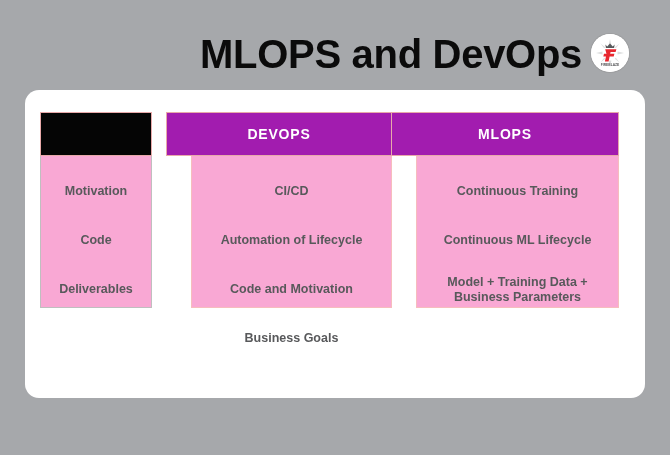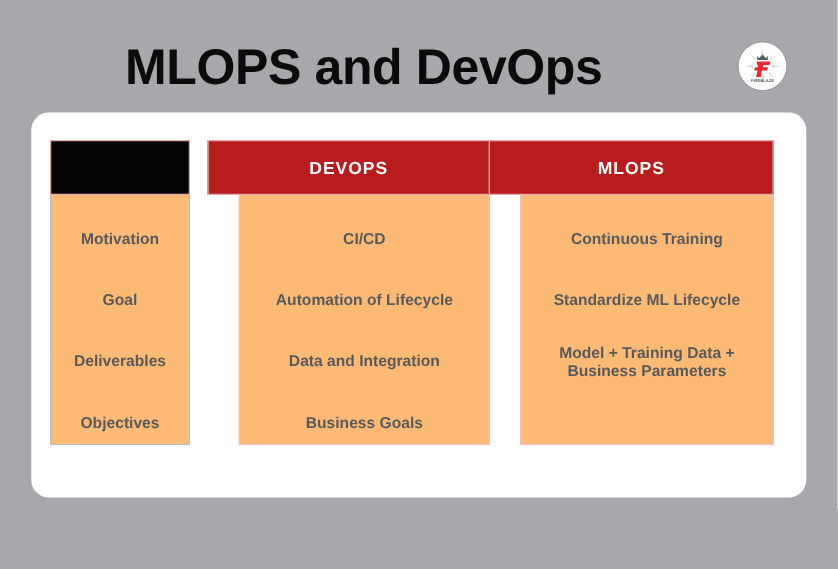--- a/index.html
+++ b/index.html
@@ -14,21 +14,21 @@
     overflow: hidden;
     position: relative;
   }
 
   
   #slide-title {
     position: absolute;
     left: 0;
     top: 28px;
     width: 582px;
-    text-align: center;
+    text-align: right;
     font-size: 40px;
     font-weight: bold;
     color: #0b0b0b;
     letter-spacing: -0.3px;
     line-height: 52px;
     white-space: nowrap;
   }
 
   
   #logo-badge {
@@ -77,26 +77,26 @@
     box-sizing: border-box;
     display: flex;
     align-items: center;
     justify-content: center;
     font-size: 14px;
     font-weight: bold;
     color: #ffffff;
     letter-spacing: 0.8px;
   }
   .col-header.dark  { background: #050505; border: 1px solid #e8a9a9; }
-  .col-header.accent{ background: #b91c1c; border: 1px solid #e8a9a9; }
+  .col-header.accent{ background: #a21caf; border: 1px solid #e8a9a9; }
 
   .col-body {
     box-sizing: border-box;
-    height: 200px;
-    background: #fdba74;
+    height: 152px;
+    background: #f9a8d4;
     padding-top: 2px;
   }
   .col-body.plain  { border: 1px solid #bfbfbf; border-top: none; }
   .col-body.tinted { border: 1px solid #f6bdbd; border-top: none; margin-left: 25px; }
 
   .cell {
     height: 49px;
     display: flex;
     align-items: center;
     justify-content: center;
@@ -139,39 +139,38 @@
 </div>
 
 <div id="content-card">
 
   <div id="comparison-table">
 
     <div class="column col-0">
       <div class="col-header dark"></div>
       <div class="col-body plain">
         <div class="cell r0">Motivation</div>
-        <div class="cell">Goal</div>
+        <div class="cell">Code</div>
         <div class="cell">Deliverables</div>
-        <div class="cell">Objectives</div>
       </div>
     </div>
 
     <div class="column col-1">
       <div class="col-header accent">DEVOPS</div>
       <div class="col-body tinted">
         <div class="cell r0">CI/CD</div>
         <div class="cell">Automation of Lifecycle</div>
-        <div class="cell">Data and Integration</div>
+        <div class="cell">Code and Motivation</div>
         <div class="cell">Business Goals</div>
       </div>
     </div>
 
     <div class="column col-2">
       <div class="col-header accent">MLOPS</div>
       <div class="col-body tinted">
         <div class="cell r0">Continuous Training</div>
-        <div class="cell">Standardize ML Lifecycle</div>
+        <div class="cell">Continuous ML Lifecycle</div>
         <div class="cell">Model + Training Data + Business Parameters</div>
       </div>
     </div>
 
   </div>
 </div>
 
 </body></html>

